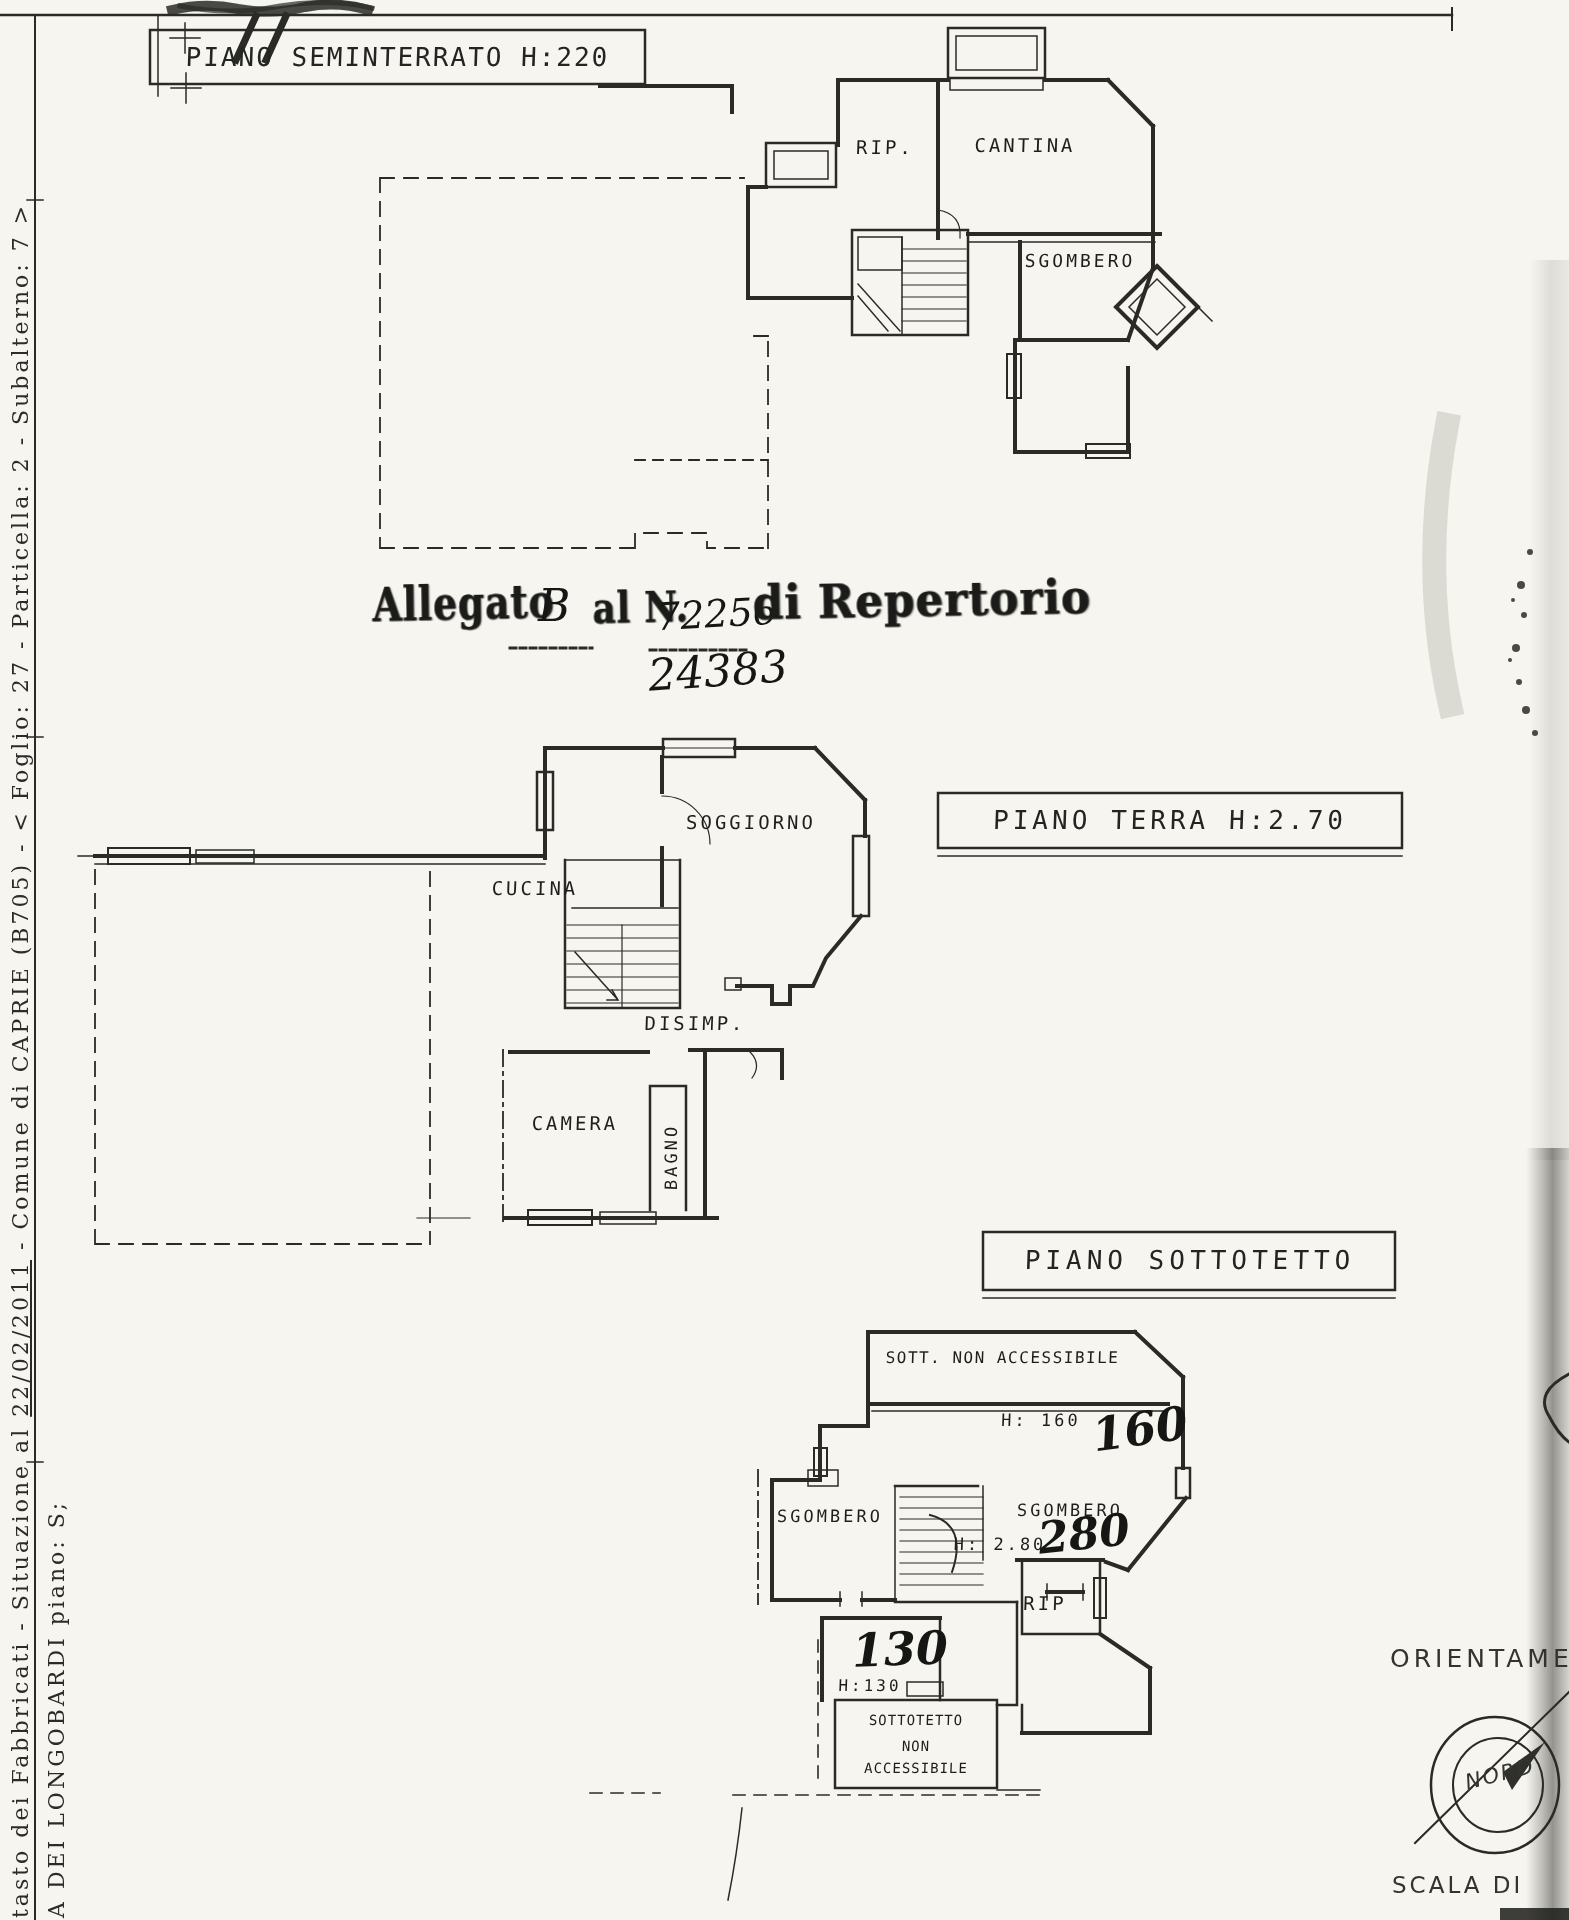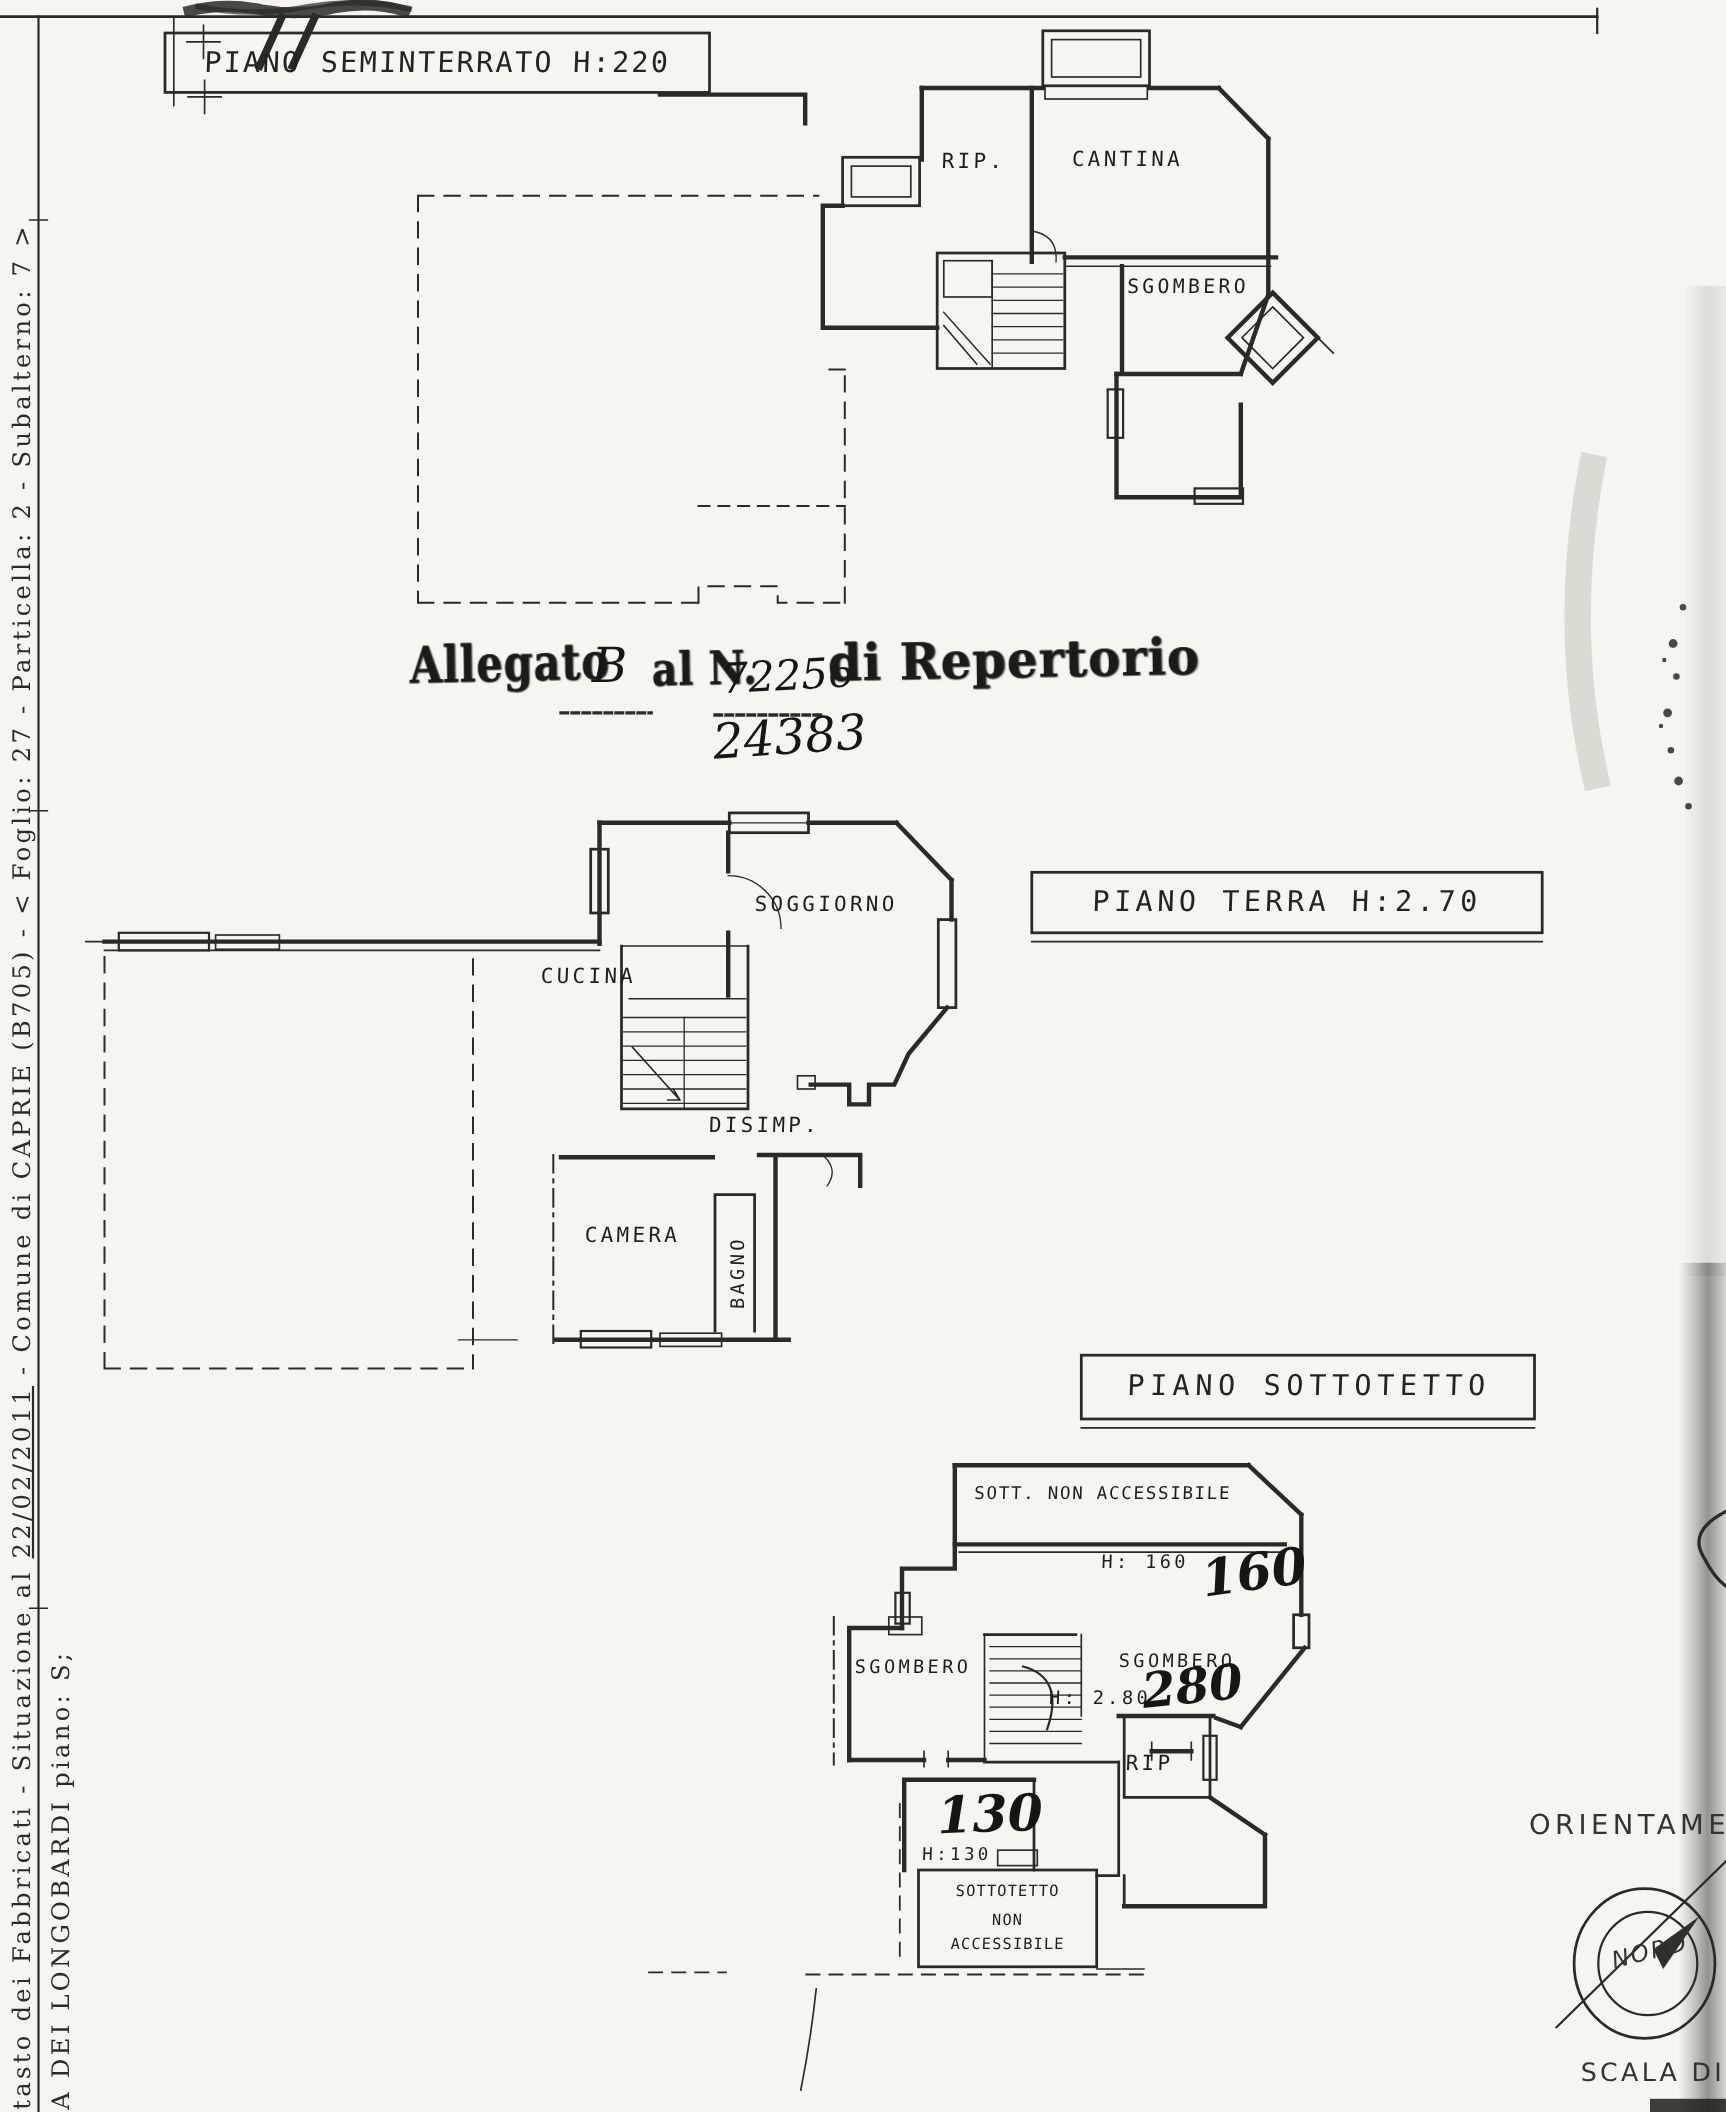--- a/index.html
+++ b/index.html
@@ -251,13 +251,13 @@
 <div class="hand hand-big" style="left:1038px;top:1508px;font-size:44px;transform:rotate(-6deg);">280</div>
 <div class="room" style="left:1010px;top:1592px;width:70px;font-size:19px;">RIP</div>
 <div class="hand hand-big" style="left:852px;top:1622px;font-size:46px;transform:rotate(-2deg);">130</div>
 <div class="room" style="left:825px;top:1676px;width:90px;font-size:16px;">H:130</div>
 <div class="room" style="left:837px;top:1712px;width:158px;font-size:14px;letter-spacing:1px;">SOTTOTETTO</div>
 <div class="room" style="left:837px;top:1738px;width:158px;font-size:14px;letter-spacing:1px;">NON</div>
 <div class="room" style="left:837px;top:1760px;width:158px;font-size:14px;letter-spacing:1px;">ACCESSIBILE</div>
 
 <div class="footnote" style="left:1390px;top:1644px;font-size:25px;letter-spacing:4px;">ORIENTAME</div>
 <div class="footnote" style="left:1452px;top:1762px;width:96px;font-size:21px;font-style:italic;text-align:center;transform:rotate(-14deg);letter-spacing:2px;">NORD</div>
-<div class="footnote" style="left:1437px;top:1872px;font-size:23px;">SCALA DI</div>
+<div class="footnote" style="left:1392px;top:1872px;font-size:23px;">SCALA DI</div>
 
 </body></html>

